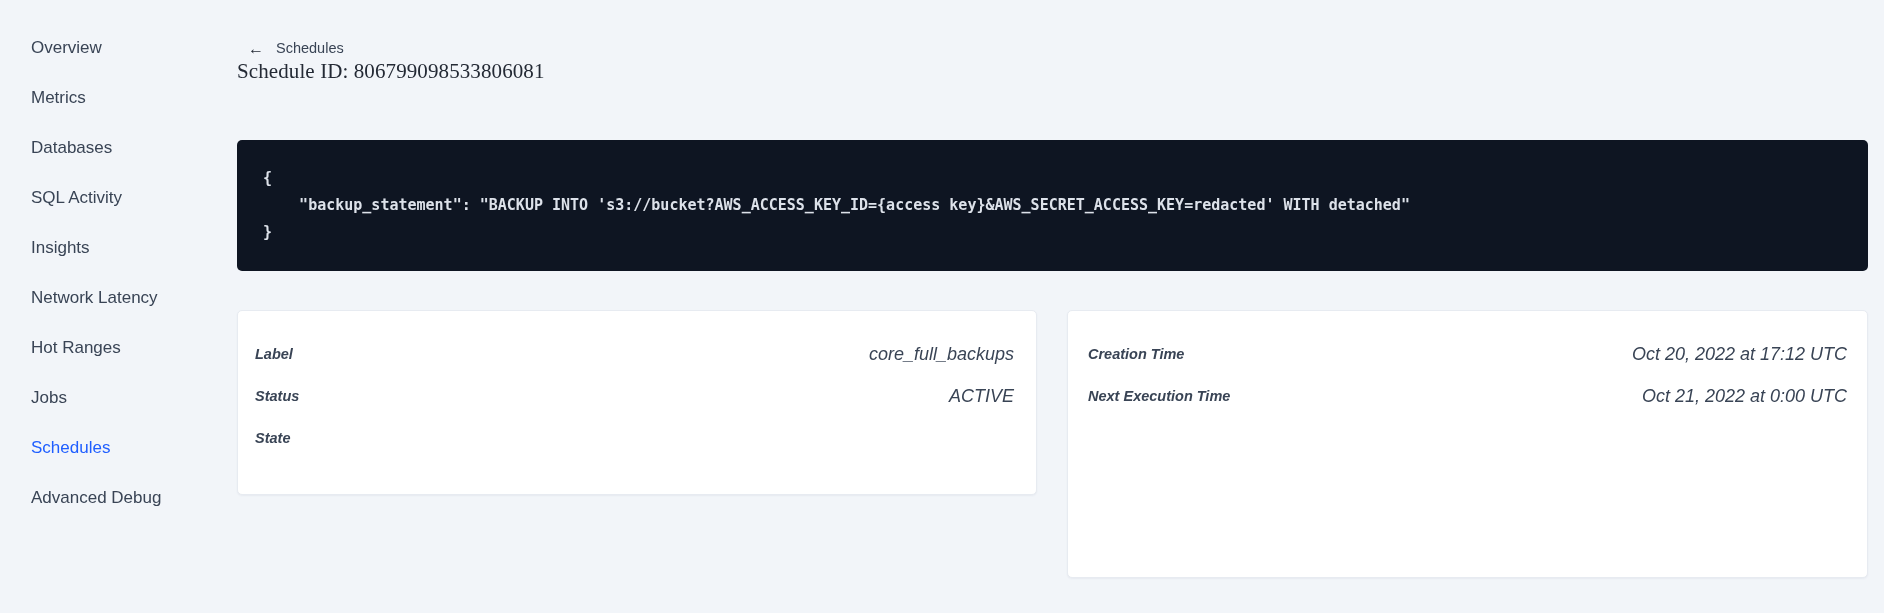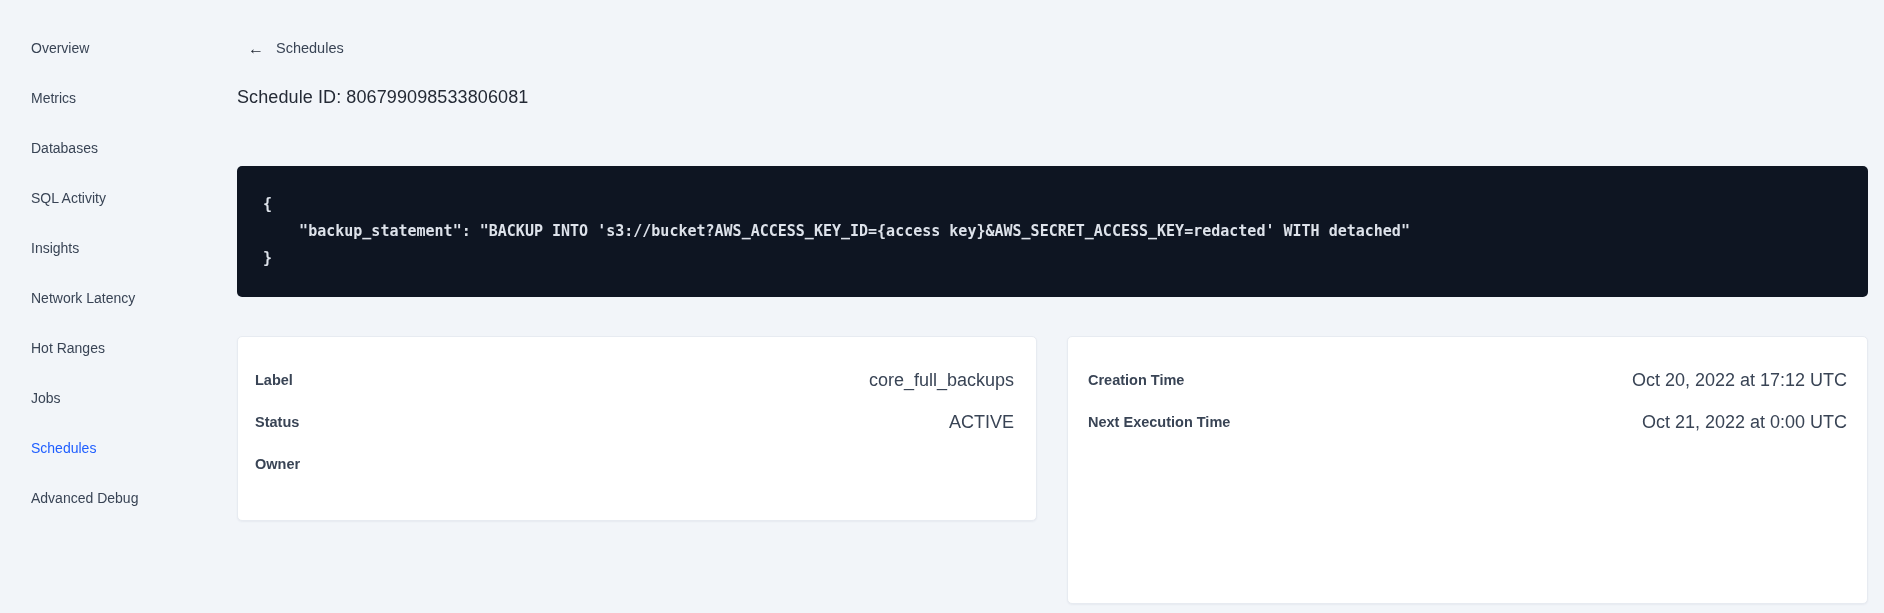--- a/index.html
+++ b/index.html
@@ -13,44 +13,44 @@
 
   
   .sidebar {
     width: 237px; flex: 0 0 237px;
     padding: 38px 0 0 31px;
   }
   .sidebar ul { list-style: none; }
   .sidebar li { margin-bottom: 30px; }
   .sidebar a {
     display: inline-block;
-    font-size: 14px; line-height: 20px;
+    font-size: 17px; line-height: 20px;
     color: #394455; text-decoration: none;
     cursor: pointer;
   }
   .sidebar a.active { color: #1f5eff; }
 
   
   .main {
     flex: 1 1 auto;
     padding: 40px 16px 0 0;
   }
   .back-link {
     display: inline-flex; align-items: center;
     font-size: 14.5px; line-height: 17px;
     color: #394455; text-decoration: none; cursor: pointer;
     margin-left: 11px;
   }
   .back-link .arrow { font-size: 16px; margin-right: 12px; color: #242a35; }
   .page-title {
-    margin-top: 26px;
-    font-size: 18px; line-height: 26px;
+    font-size: 21px; line-height: 26px;
     font-weight: 500;
     color: #242a35;
     letter-spacing: 0.1px;
+    font-family: Liberation Serif, serif;
   }
 
   
   .code-block {
     margin-top: 56px;
     background: #0e1522;
     border-radius: 5px;
     padding: 25px 26px;
     color: #dde2ea;
   }
@@ -61,20 +61,21 @@
     line-height: 27px;
     white-space: pre;
   }
 
   
   .cards {
     margin-top: 39px;
     display: flex;
     gap: 30px;
     align-items: flex-start;
+    font-style: italic;
   }
   .card {
     flex: 1 1 0;
     background: #ffffff;
     border: 1px solid #e7ebf1;
     border-radius: 5px;
     box-shadow: 0 1px 2px rgba(56,76,108,0.06);
     padding: 22px 22px 0 17px;
   }
   .card.left  { min-height: 185px; }
@@ -130,21 +131,21 @@
       <section class="card left">
         <div class="card-row">
           <span class="row-label">Label</span>
           <span class="row-value">core_full_backups</span>
         </div>
         <div class="card-row">
           <span class="row-label">Status</span>
           <span class="row-value">ACTIVE</span>
         </div>
         <div class="card-row">
-          <span class="row-label">Owner</span>
+          <span class="row-label">State</span>
           <span class="row-value"></span>
         </div>
       </section>
 
       <section class="card right">
         <div class="card-row">
           <span class="row-label">Creation Time</span>
           <span class="row-value">Oct 20, 2022 at 17:12 UTC</span>
         </div>
         <div class="card-row">

